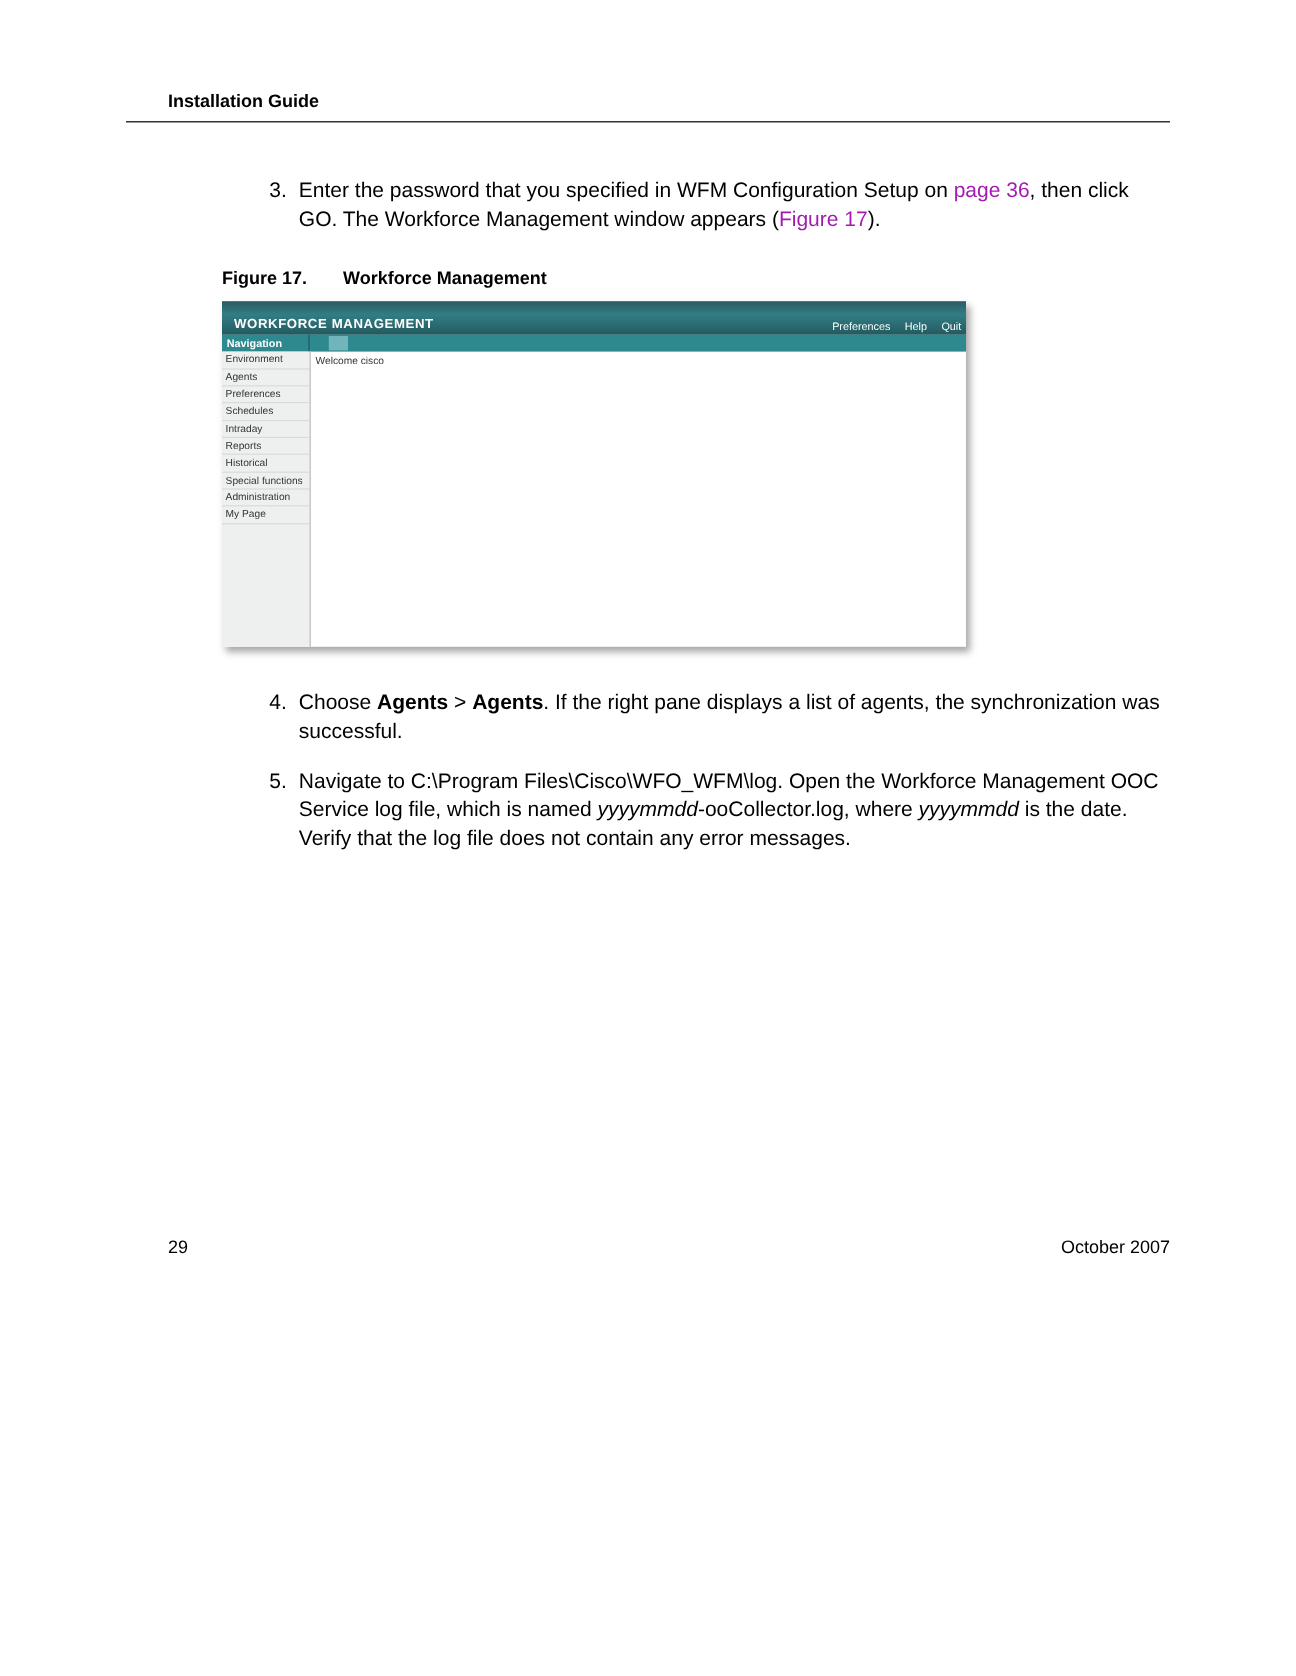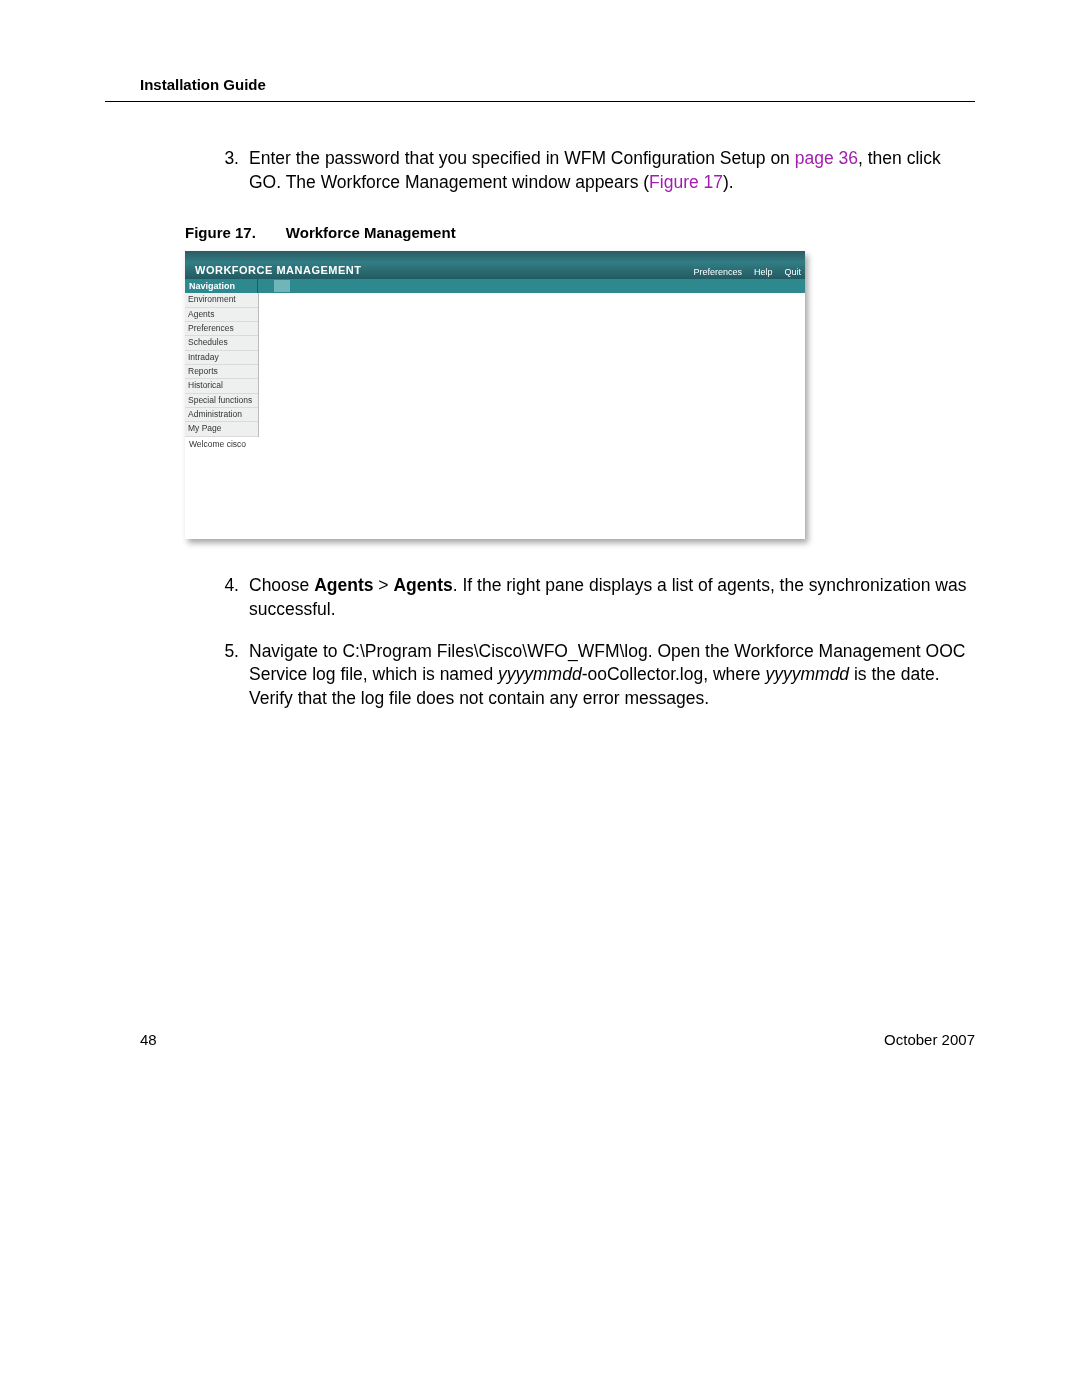--- a/index.html
+++ b/index.html
@@ -104,21 +104,20 @@
   }
   .subbar .iconbox {
     width: 16px;
     height: 12px;
     background: #6fb5b9;
     margin-right: 3px;
   }
   .shot-body {
     display: flex;
     height: 246px;
-    flex-direction: column;
   }
   .sidebar {
     width: 73px;
     background: #eef0ef;
     border-right: 1px solid #bcbcbc;
     font-size: 8.5px;
     color: #333;
   }
   .sidebar div {
     padding: 2px 3px;
@@ -203,16 +202,16 @@
   </div>
 
   <div class="step">
     <div class="step-num">5.</div>
     <div>
       <span>Navigate to C:\Program Files\Cisco\WFO_WFM\log. Open the Workforce Management OOC Service log file, which is named </span><span class="ital">yyyymmdd</span><span>-ooCollector.log, where </span><span class="ital">yyyymmdd</span><span> is the date. Verify that the log file does not contain any error messages.</span>
     </div>
   </div>
 
   <div class="footer">
-    <span>48</span>
+    <span>29</span>
     <span>October 2007</span>
   </div>
 </div>
 
 </body></html>

